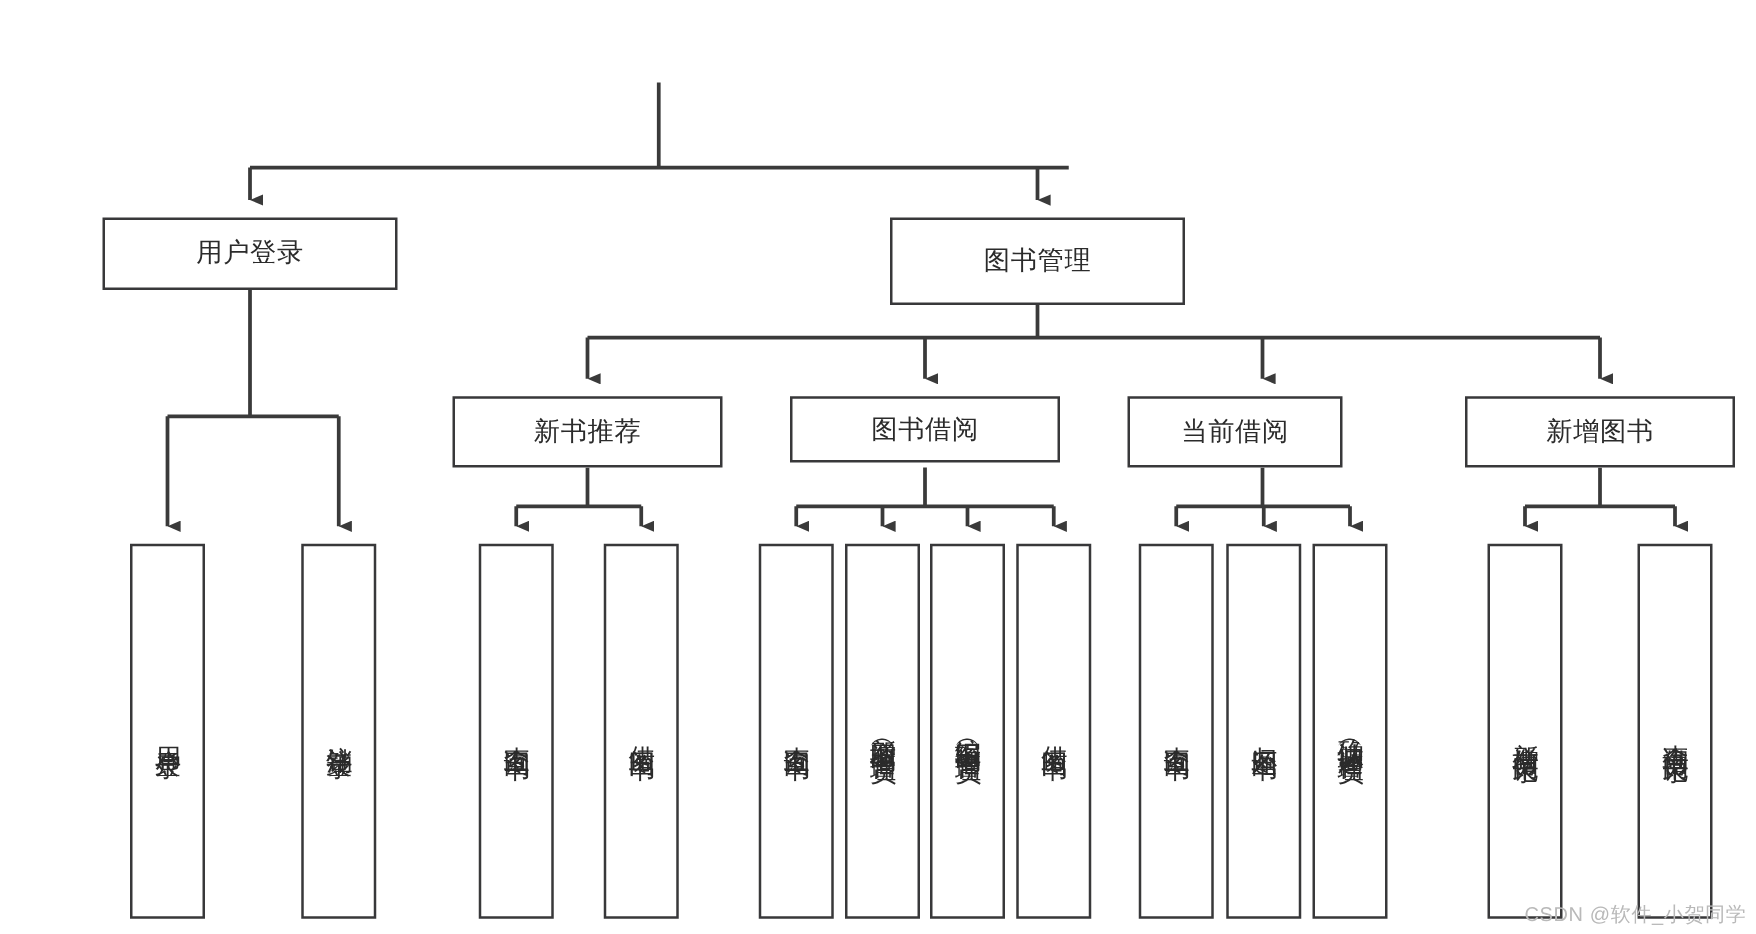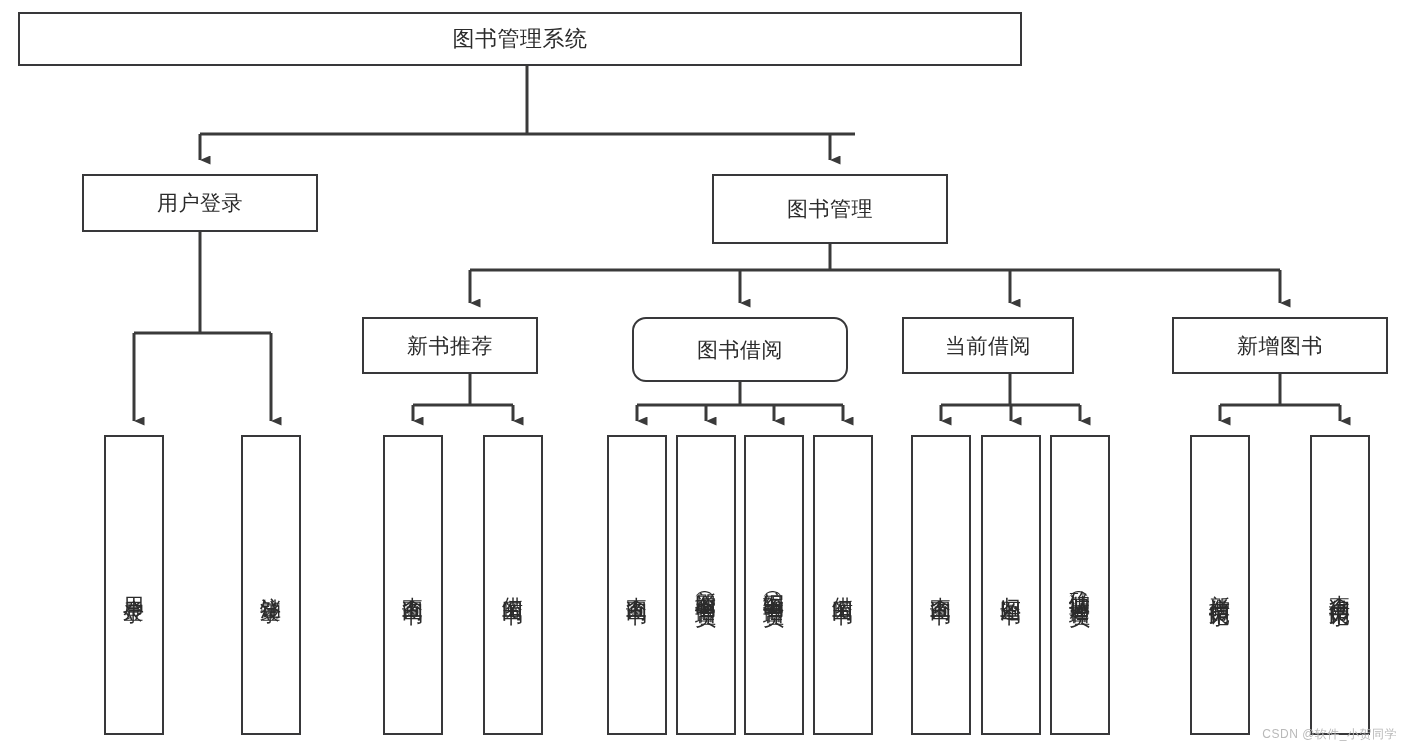--- a/index.html
+++ b/index.html
@@ -51,21 +51,21 @@
     text-orientation: upright;
     font-size: 21px;
     letter-spacing: 2.5px;
     line-height: 1.0;
     white-space: nowrap;
   }
   .watermark {
     position: absolute;
     right: 8px;
     bottom: 4px;
-    font-size: 12px;
+    font-size: 16px;
     color: #b9b9b9;
     letter-spacing: 0.5px;
     white-space: nowrap;
   }
 </style>
 </head>
 <body>
 
 <div id="canvas">
 
@@ -112,35 +112,32 @@
       <path d="M1011,405 L1011,421" marker-end="url(#arrowhead)"></path>
       <path d="M1080,405 L1080,421" marker-end="url(#arrowhead)"></path>
 
       <path d="M1280,374 L1280,405"></path>
       <path d="M1220,405 L1340,405"></path>
       <path d="M1220,405 L1220,421" marker-end="url(#arrowhead)"></path>
       <path d="M1340,405 L1340,421" marker-end="url(#arrowhead)"></path>
     </g>
   </svg>
 
-  <div class="node node-h node-root" style="left:18px; top:12px; width:1004px; height:54px;">
-    <span class="label">图书管理系统</span>
-  </div>
 
   <div class="node node-h" style="left:82px; top:174px; width:236px; height:58px;">
     <span class="label">用户登录</span>
   </div>
   <div class="node node-h" style="left:712px; top:174px; width:236px; height:70px;">
     <span class="label">图书管理</span>
   </div>
 
-  <div class="node node-h" style="left:362px; top:317px; width:176px; height:57px;">
+  <div class="node node-h" style="left:362px; top:317px; width:216px; height:57px;">
     <span class="label">新书推荐</span>
   </div>
-  <div class="node node-h" style="left:632px; top:317px; width:216px; height:65px;border-radius:14px;">
+  <div class="node node-h" style="left:632px; top:317px; width:216px; height:53px;">
     <span class="label">图书借阅</span>
   </div>
   <div class="node node-h" style="left:902px; top:317px; width:172px; height:57px;">
     <span class="label">当前借阅</span>
   </div>
   <div class="node node-h" style="left:1172px; top:317px; width:216px; height:57px;">
     <span class="label">新增图书</span>
   </div>
 
   <div class="node node-v" style="left:104px; top:435px; width:60px; height:300px;">

